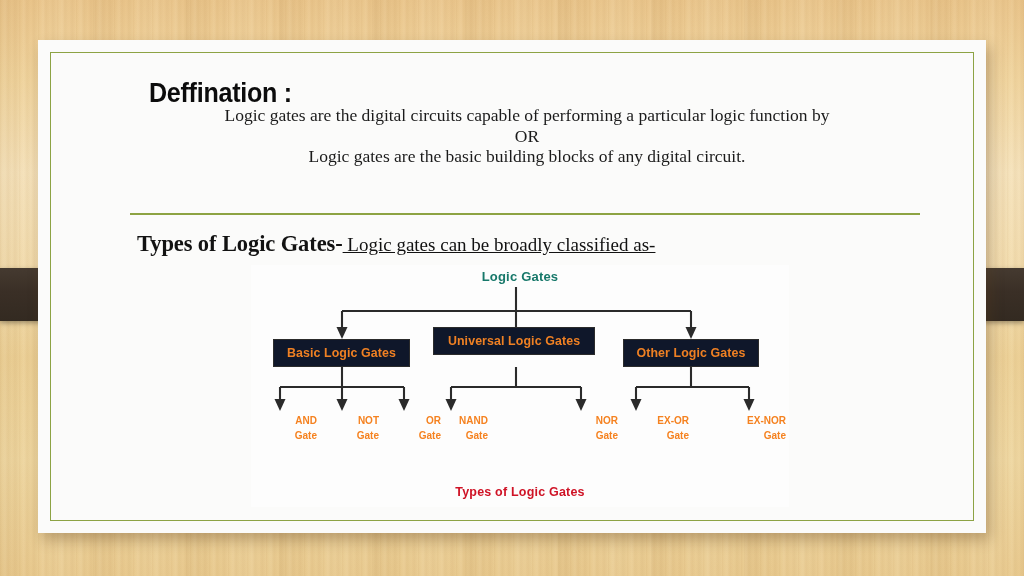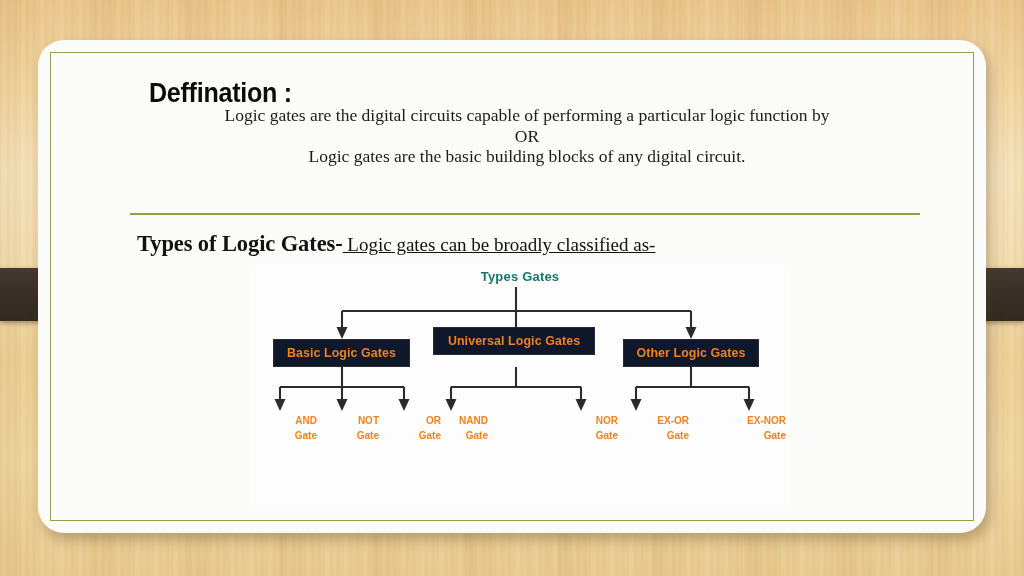--- a/index.html
+++ b/index.html
@@ -73,21 +73,20 @@
   
   .slide {
     position: absolute;
     left: 38px;
     top: 40px;
     width: 948px;
     height: 493px;
     background: #fbfbfa;
     box-shadow: 4px 7px 13px rgba(90,62,28,0.33);
     z-index: 3;
-    border-radius: 26px;
   }
   .slide-inner-border {
     position: absolute;
     left: 12px;
     top: 12px;
     right: 12px;
     bottom: 12px;
     border: 1.5px solid #8da344;
     background: #fbfbfa;
   }
@@ -251,21 +250,21 @@
         </div>
 
         <div class="divider"></div>
 
         <div class="types-line">
           <span class="strong">Types of Logic Gates-</span><span class="rest"> Logic gates can be broadly classified as-</span>
         </div>
 
         <div class="diagram">
 
-          <div class="diagram-root-label">Types Gates</div>
+          <div class="diagram-root-label">Logic Gates</div>
 
           <svg class="connectors" viewBox="0 0 538 242">
             <g stroke="#2b2b2b" stroke-width="2.1" fill="none">
 
               <line x1="265" y1="22" x2="265" y2="46"></line>
 
               <line x1="91" y1="46" x2="440" y2="46"></line>
 
               <line x1="91" y1="46" x2="91" y2="66"></line>
               <line x1="265" y1="46" x2="265" y2="66"></line>
@@ -330,20 +329,21 @@
           </div>
           <div class="leaf" style="left:364px">
             <span>EX-OR</span>
             <span>Gate</span>
           </div>
           <div class="leaf" style="left:461px">
             <span>EX-NOR</span>
             <span>Gate</span>
           </div>
 
+          <div class="diagram-caption">Types of Logic Gates</div>
 
         </div>
 
       </div>
     </div>
   </div>
 
 </div>
 
 </body></html>

